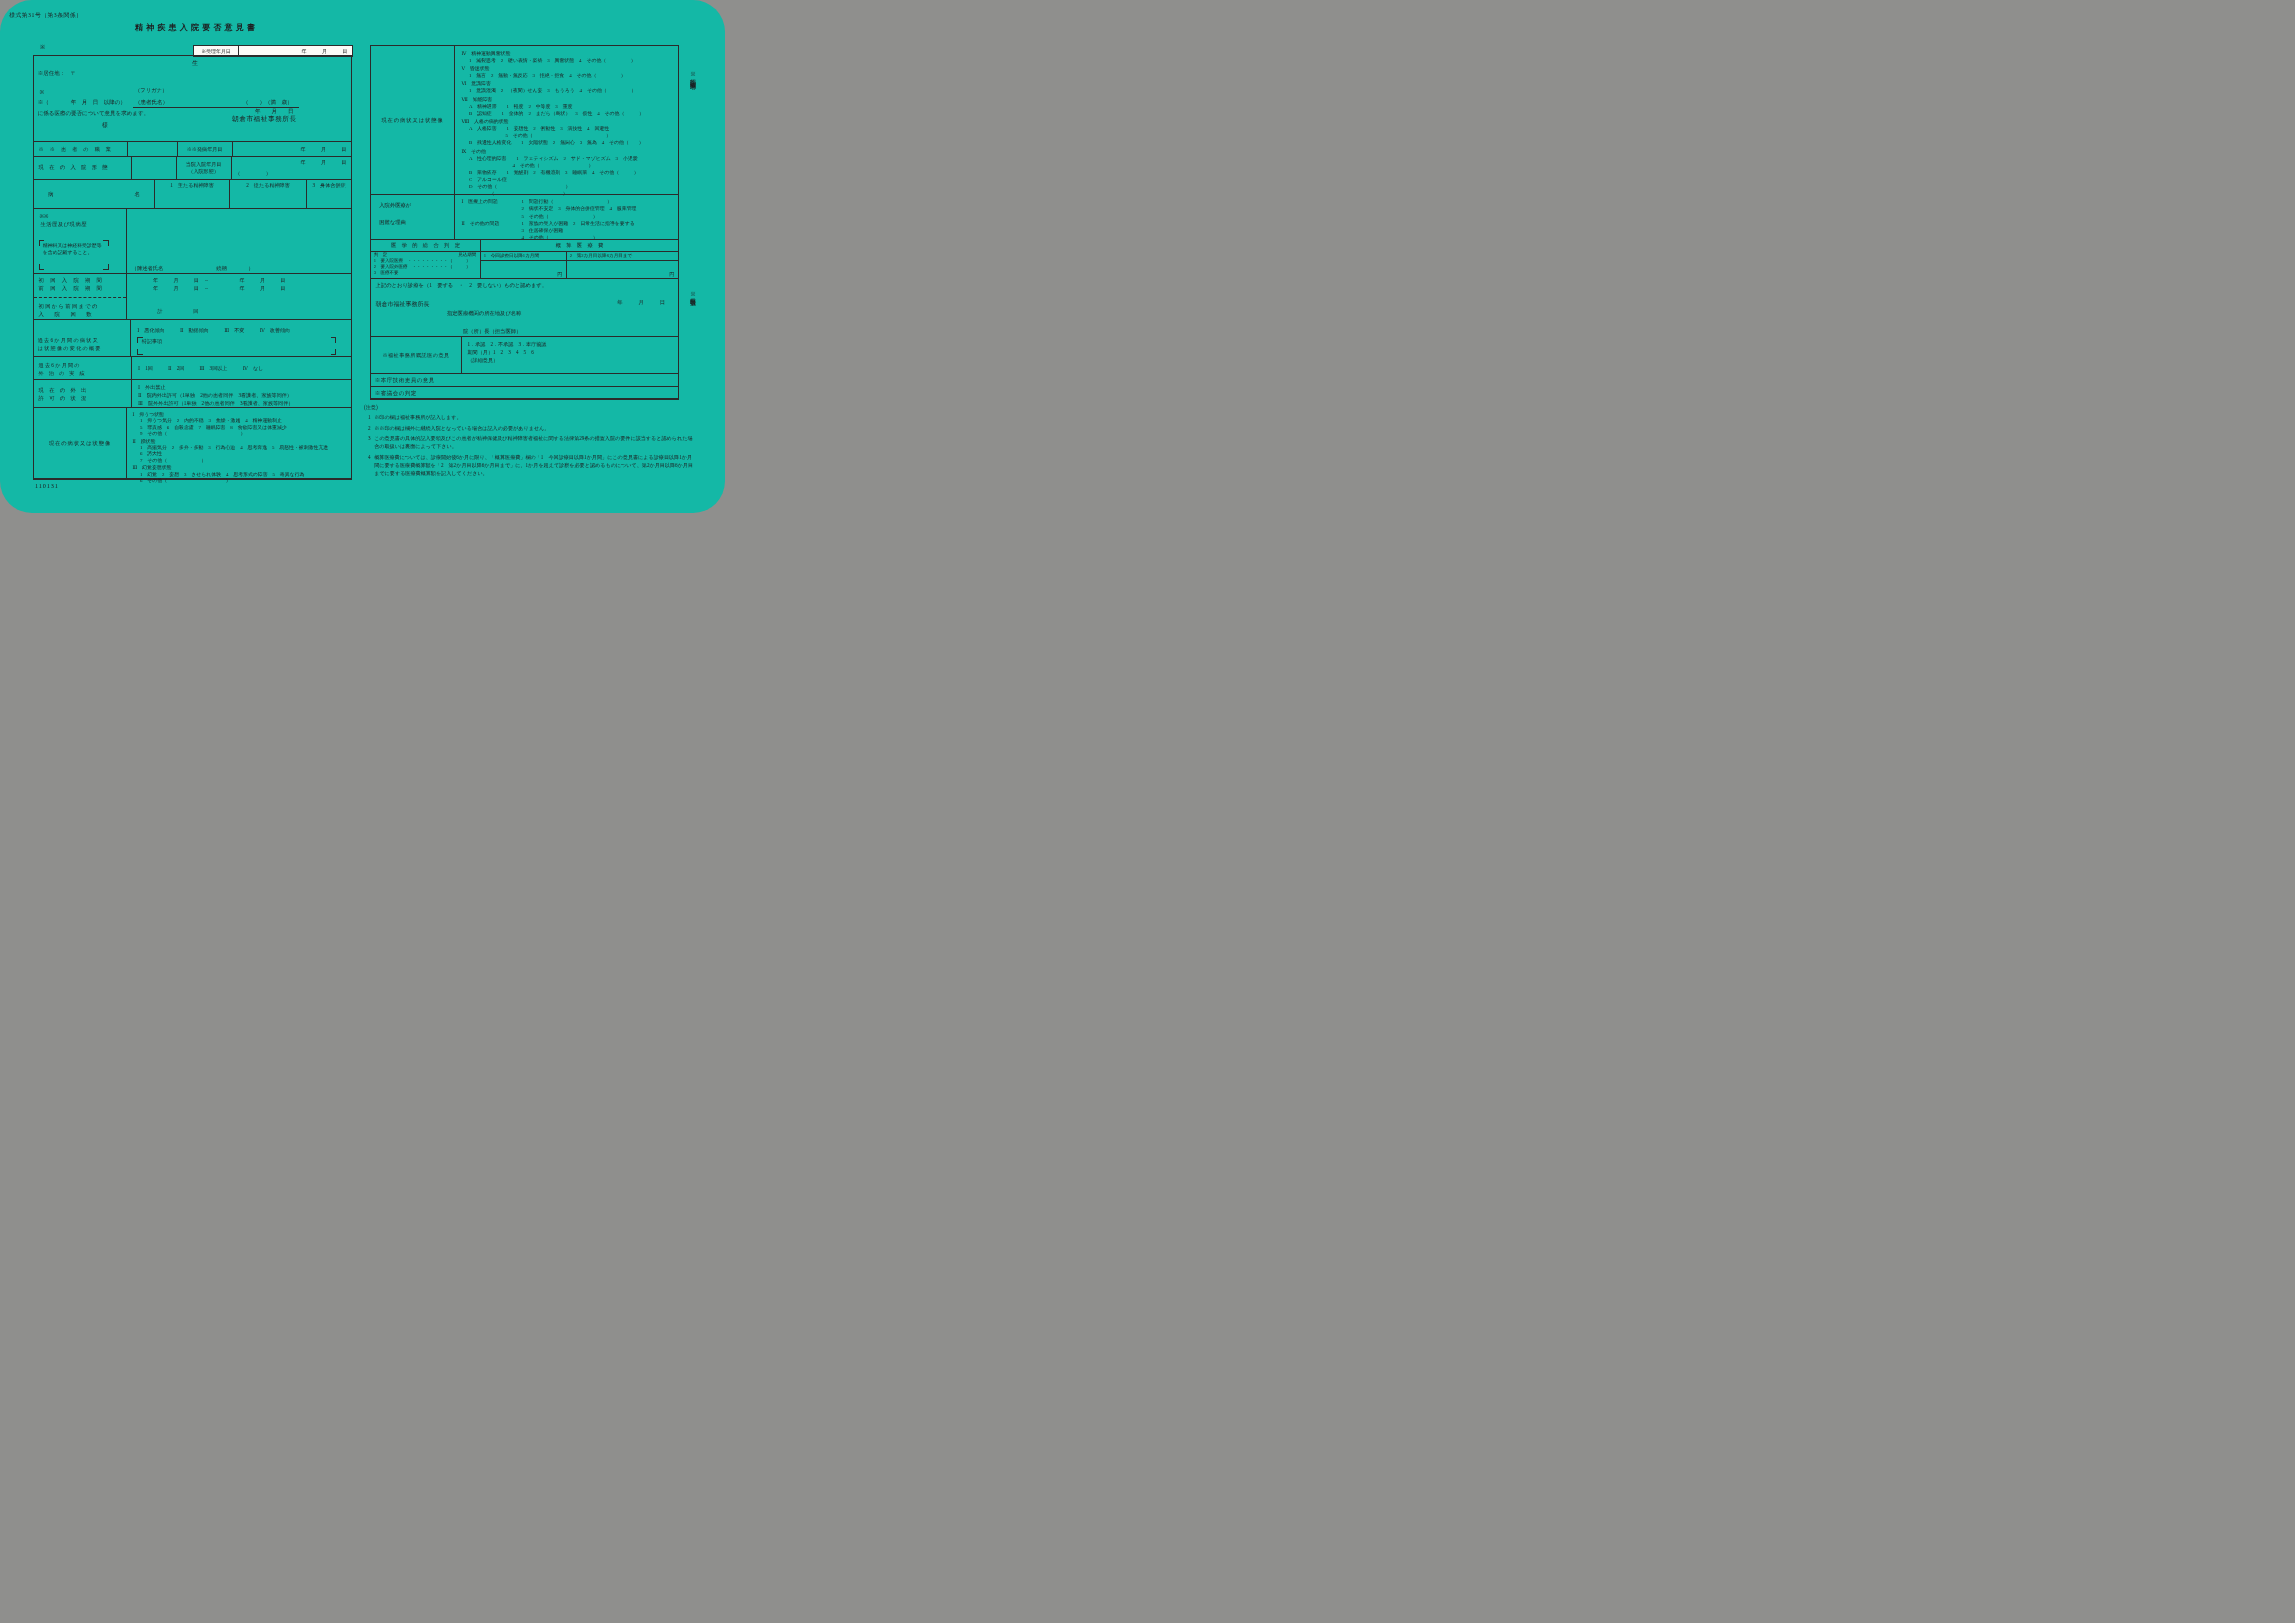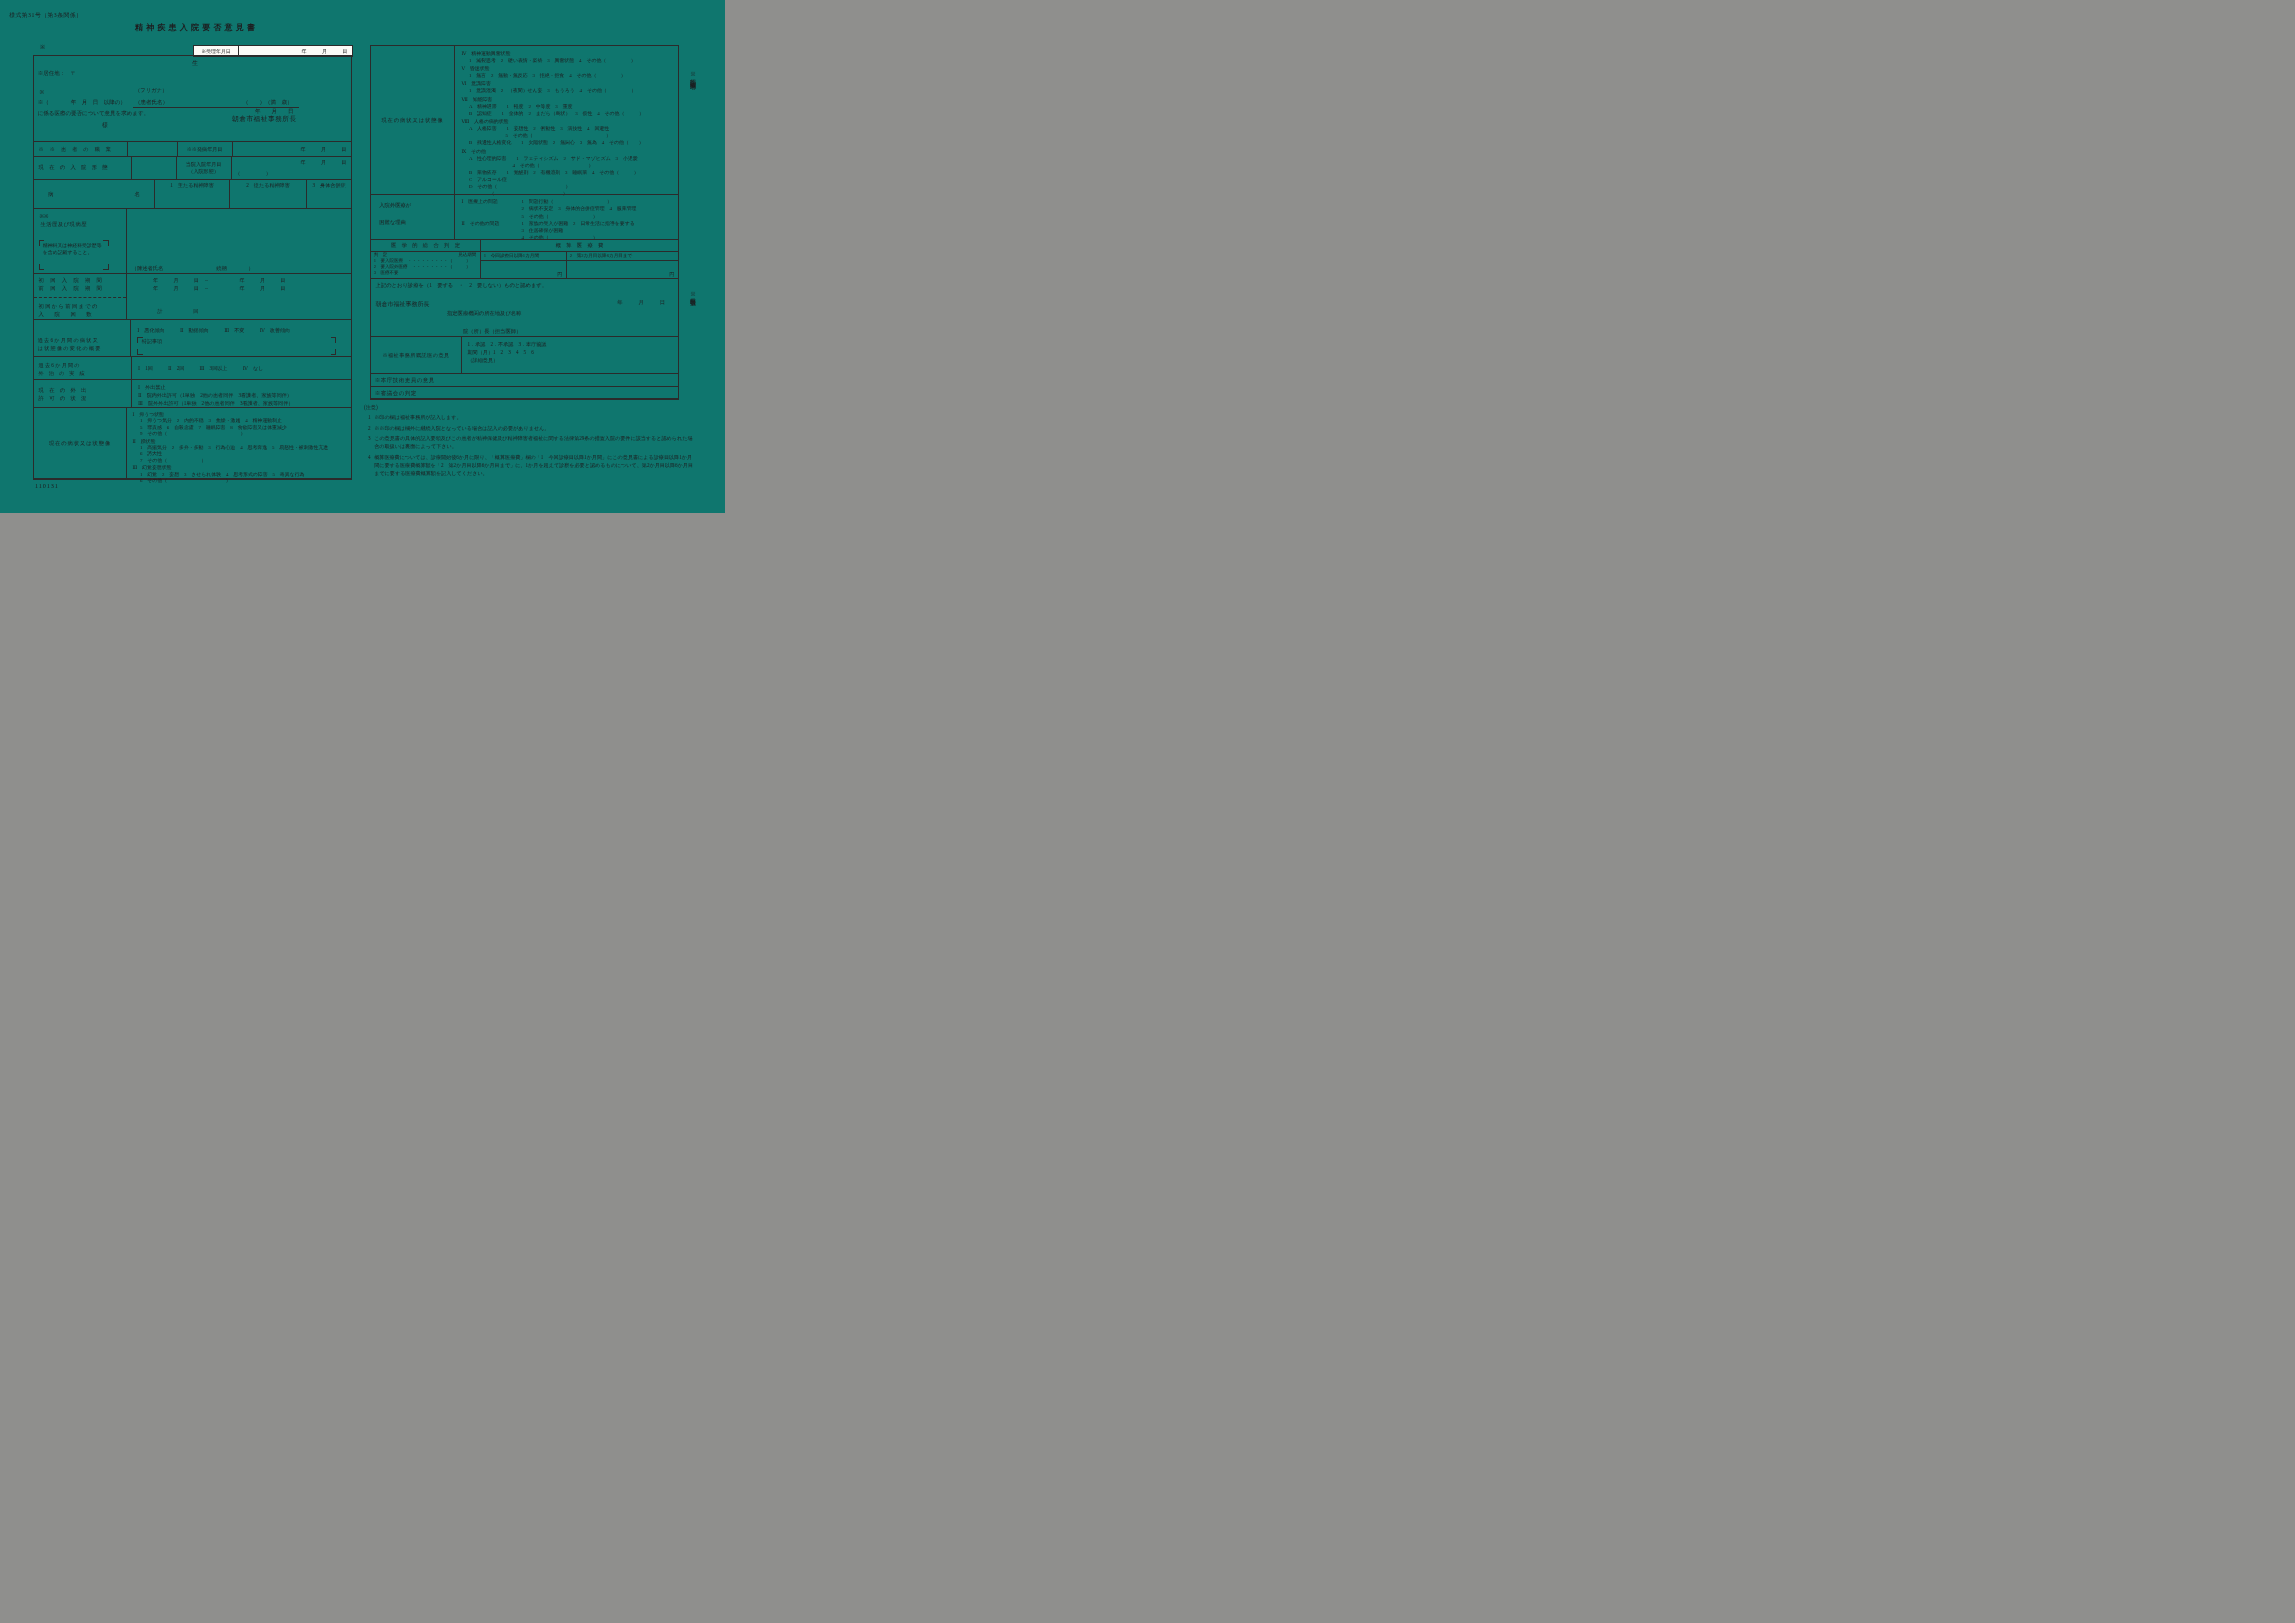--- a/index.html
+++ b/index.html
@@ -1,17 +1,17 @@
 <!DOCTYPE html>
 <html style="font-size:7.4px"><head>
 <meta charset="utf-8">
 <style>
   html,body{margin:0;padding:0;background:#8f8f8d;}
-  .page{position:relative;width:725px;height:513px;background:#0f766e;overflow:hidden;
-        font-family:"Liberation Serif","DejaVu Serif",serif;color:#1d1d1f;}
+  .page{position:relative;width:725px;height:513px;background:#14b8a6;overflow:hidden;
+        font-family:"Liberation Serif","DejaVu Serif",serif;color:#1d1d1f;border-radius:32px;}
   .abs{position:absolute;}
   .bx{box-sizing:border-box;}
   
   .formno{left:9.2px;top:11px;font-size:5.8px;letter-spacing:0.5px;}
   .title{left:135px;top:22px;font-size:8px;letter-spacing:3.2px;font-weight:bold;}
   .mark-top{left:40px;top:43px;font-size:6px;}
   .receipt{left:193px;top:45px;width:160px;height:11.6px;border:0.9px solid #2b2b2b;display:flex;background:#fcfbf7;}
   .receipt .rl{width:44px;border-right:0.7px solid #2b2b2b;font-size:4.9px;text-align:center;padding-top:1.8px;}
   .receipt .rd{flex:1;font-size:5.1px;text-align:right;padding:1.8px 4.6px 0 0;}
   

